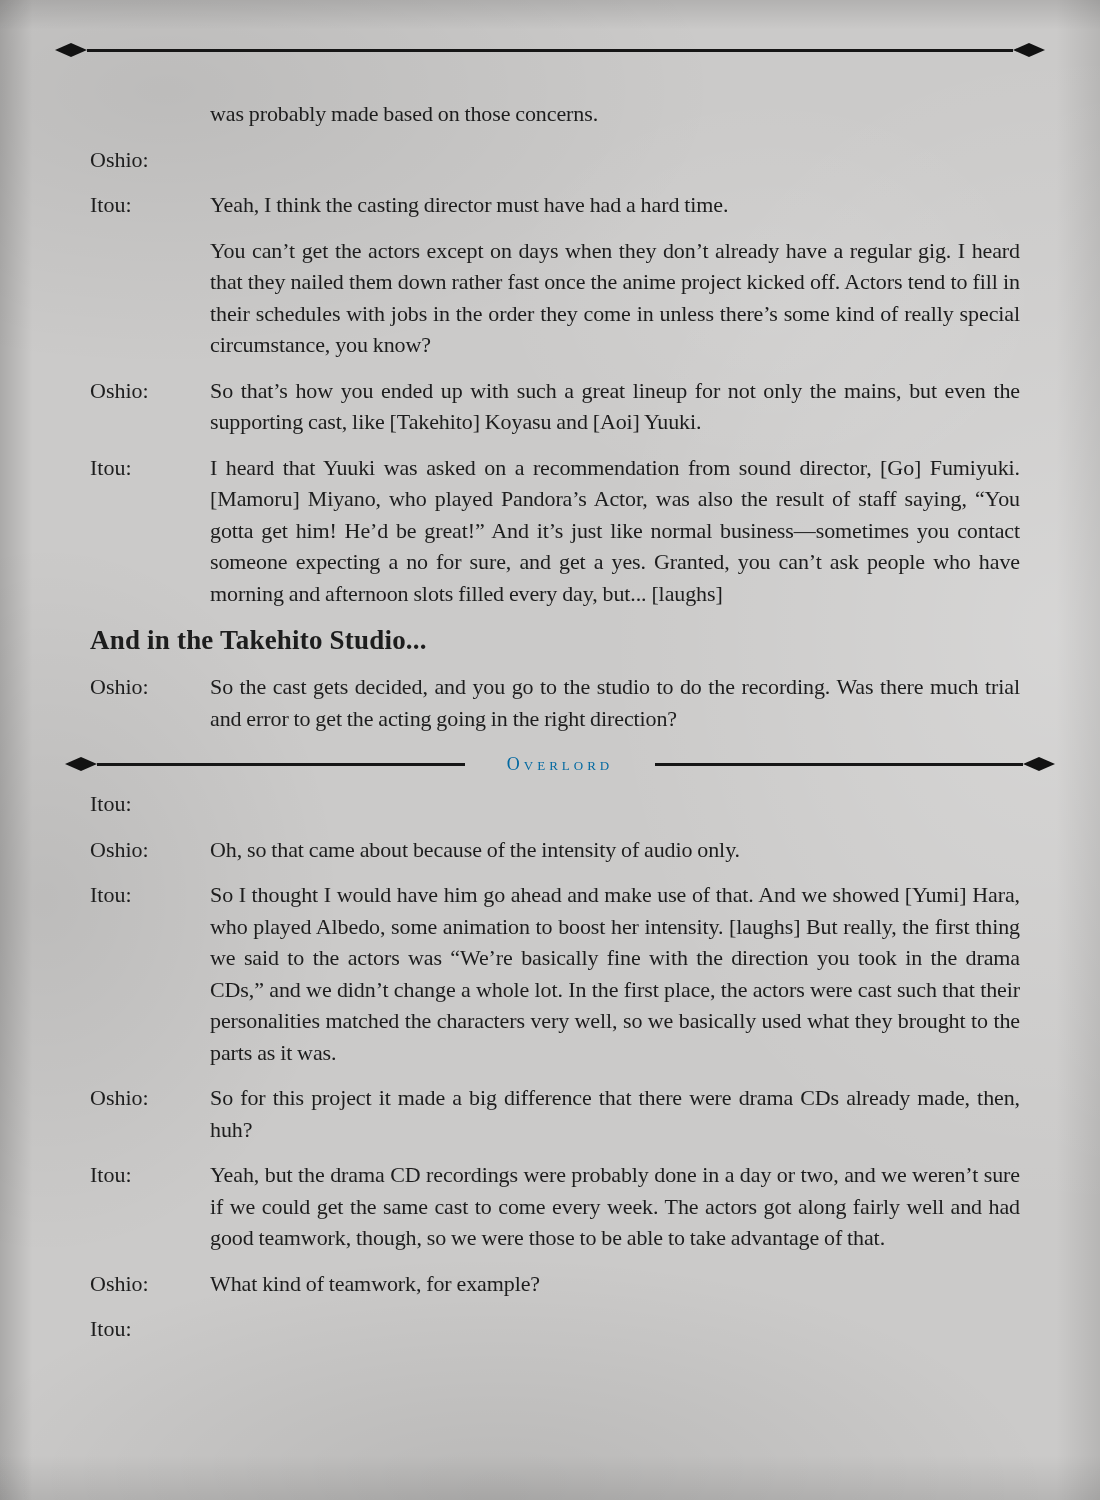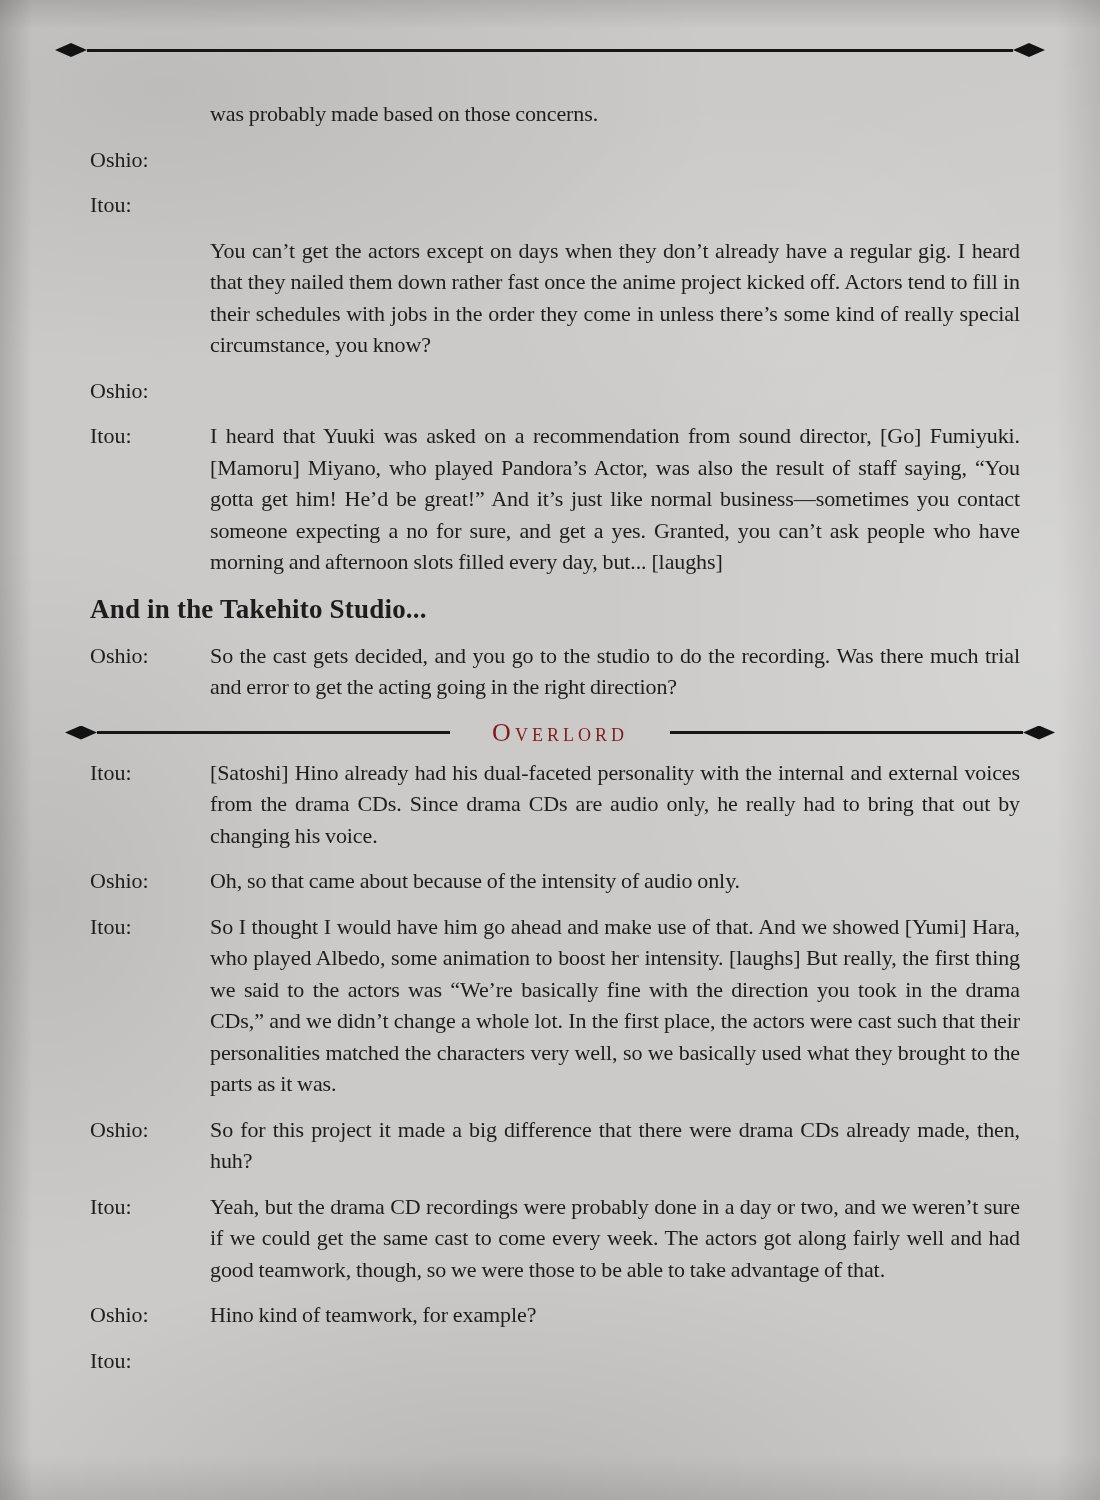--- a/index.html
+++ b/index.html
@@ -45,23 +45,23 @@
     height: 14px;
     background: #121212;
     clip-path: polygon(0 50%, 50% 0, 100% 50%, 50% 100%);
   }
   .ornament.top { margin-bottom: 40px; }
   .ornament.mid { margin: 22px -35px 16px -25px; }
   .ornament-label {
     flex: none;
     margin: 12px 42px;
     font-variant: small-caps;
-    font-size: 26px;
+    font-size: 18px;
     letter-spacing: 4px;
-    color: #7f1d1d;
+    color: #0369a1;
     line-height: 16px;
   }
   .content {
     padding: 0 25px 0 35px; 
   }
   .turn {
     display: flex;
     margin-bottom: 14px;
   }
   .speaker {
@@ -101,67 +101,68 @@
     <div id="sections">
         <div class="turn">
     <div class="speaker"></div>
     <div class="speech">was probably made based on those concerns.</div>
   </div>
         <div class="turn">
     <div class="speaker">Oshio:</div>
   </div>
         <div class="turn">
     <div class="speaker">Itou:</div>
+    <div class="speech">Yeah, I think the casting director must have had a hard time.</div>
   </div>
         <div class="turn">
     <div class="speaker"></div>
     <div class="speech">You can’t get the actors except on days when they don’t already have a regular gig. I heard that they nailed them down rather fast once the anime project kicked off. Actors tend to fill in their schedules with jobs in the order they come in unless there’s some kind of really special circumstance, you know?</div>
   </div>
         <div class="turn">
     <div class="speaker">Oshio:</div>
+    <div class="speech">So that’s how you ended up with such a great lineup for not only the mains, but even the supporting cast, like [Takehito] Koyasu and [Aoi] Yuuki.</div>
   </div>
         <div class="turn">
     <div class="speaker">Itou:</div>
     <div class="speech">I heard that Yuuki was asked on a recommendation from sound director, [Go] Fumiyuki. [Mamoru] Miyano, who played Pandora’s Actor, was also the result of staff saying, “You gotta get him! He’d be great!” And it’s just like normal business—sometimes you contact someone expecting a no for sure, and get a yes. Granted, you can’t ask people who have morning and afternoon slots filled every day, but... [laughs]</div>
   </div>
         <h2 class="heading">And in the Takehito Studio...</h2>
         <div class="turn">
     <div class="speaker">Oshio:</div>
     <div class="speech">So the cast gets decided, and you go to the studio to do the recording. Was there much trial and error to get the acting going in the right direction?</div>
   </div>
         <div class="ornament mid">
     <span class="diamond"></span>
     <span class="rule"></span>
     <span class="ornament-label">Overlord</span>
     <span class="rule"></span>
     <span class="diamond"></span>
   </div>
         <div class="turn">
     <div class="speaker">Itou:</div>
-    <div class="speech">[Satoshi] Hino already had his dual-faceted personality with the internal and external voices from the drama CDs. Since drama CDs are audio only, he really had to bring that out by changing his voice.</div>
   </div>
         <div class="turn">
     <div class="speaker">Oshio:</div>
     <div class="speech">Oh, so that came about because of the intensity of audio only.</div>
   </div>
         <div class="turn">
     <div class="speaker">Itou:</div>
     <div class="speech">So I thought I would have him go ahead and make use of that. And we showed [Yumi] Hara, who played Albedo, some animation to boost her intensity. [laughs] But really, the first thing we said to the actors was “We’re basically fine with the direction you took in the drama CDs,” and we didn’t change a whole lot. In the first place, the actors were cast such that their personalities matched the characters very well, so we basically used what they brought to the parts as it was.</div>
   </div>
         <div class="turn">
     <div class="speaker">Oshio:</div>
     <div class="speech">So for this project it made a big difference that there were drama CDs already made, then, huh?</div>
   </div>
         <div class="turn">
     <div class="speaker">Itou:</div>
     <div class="speech">Yeah, but the drama CD recordings were probably done in a day or two, and we weren’t sure if we could get the same cast to come every week. The actors got along fairly well and had good teamwork, though, so we were those to be able to take advantage of that.</div>
   </div>
         <div class="turn">
     <div class="speaker">Oshio:</div>
-    <div class="speech">Hino kind of teamwork, for example?</div>
+    <div class="speech">What kind of teamwork, for example?</div>
   </div>
         <div class="turn">
     <div class="speaker">Itou:</div>
   </div>
       </div>
   </div>
 
 </div>
 
 </body></html>

